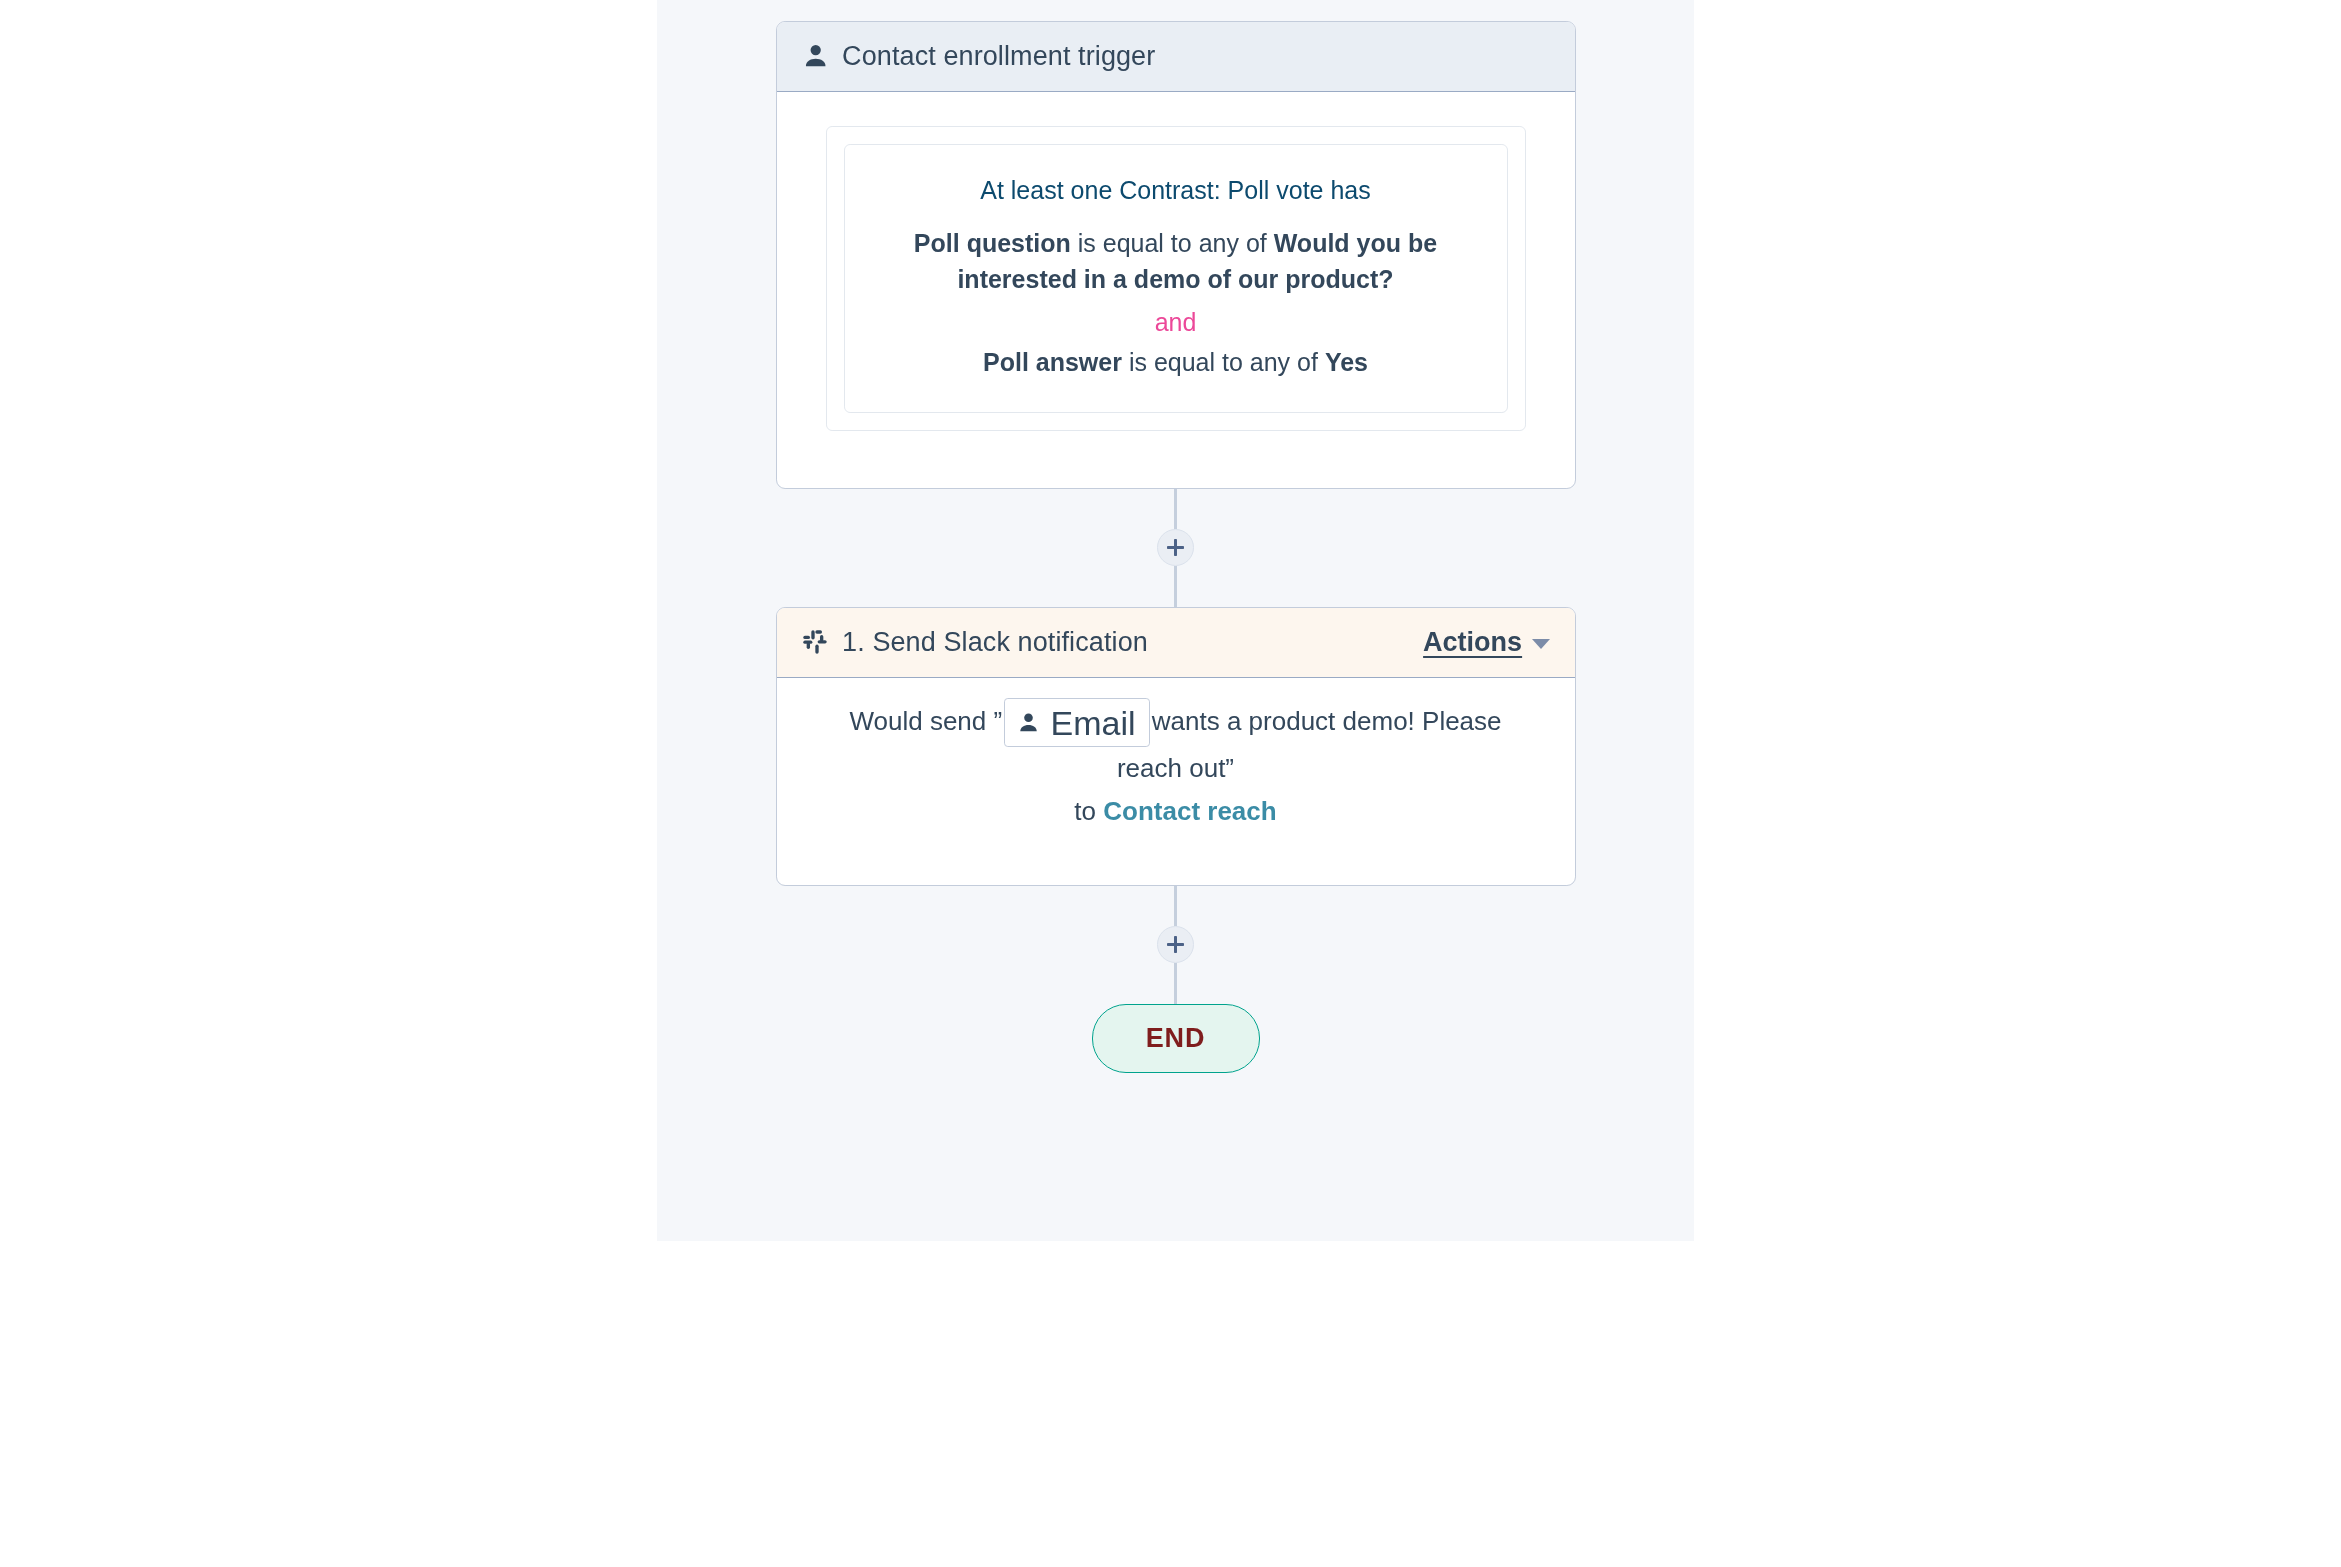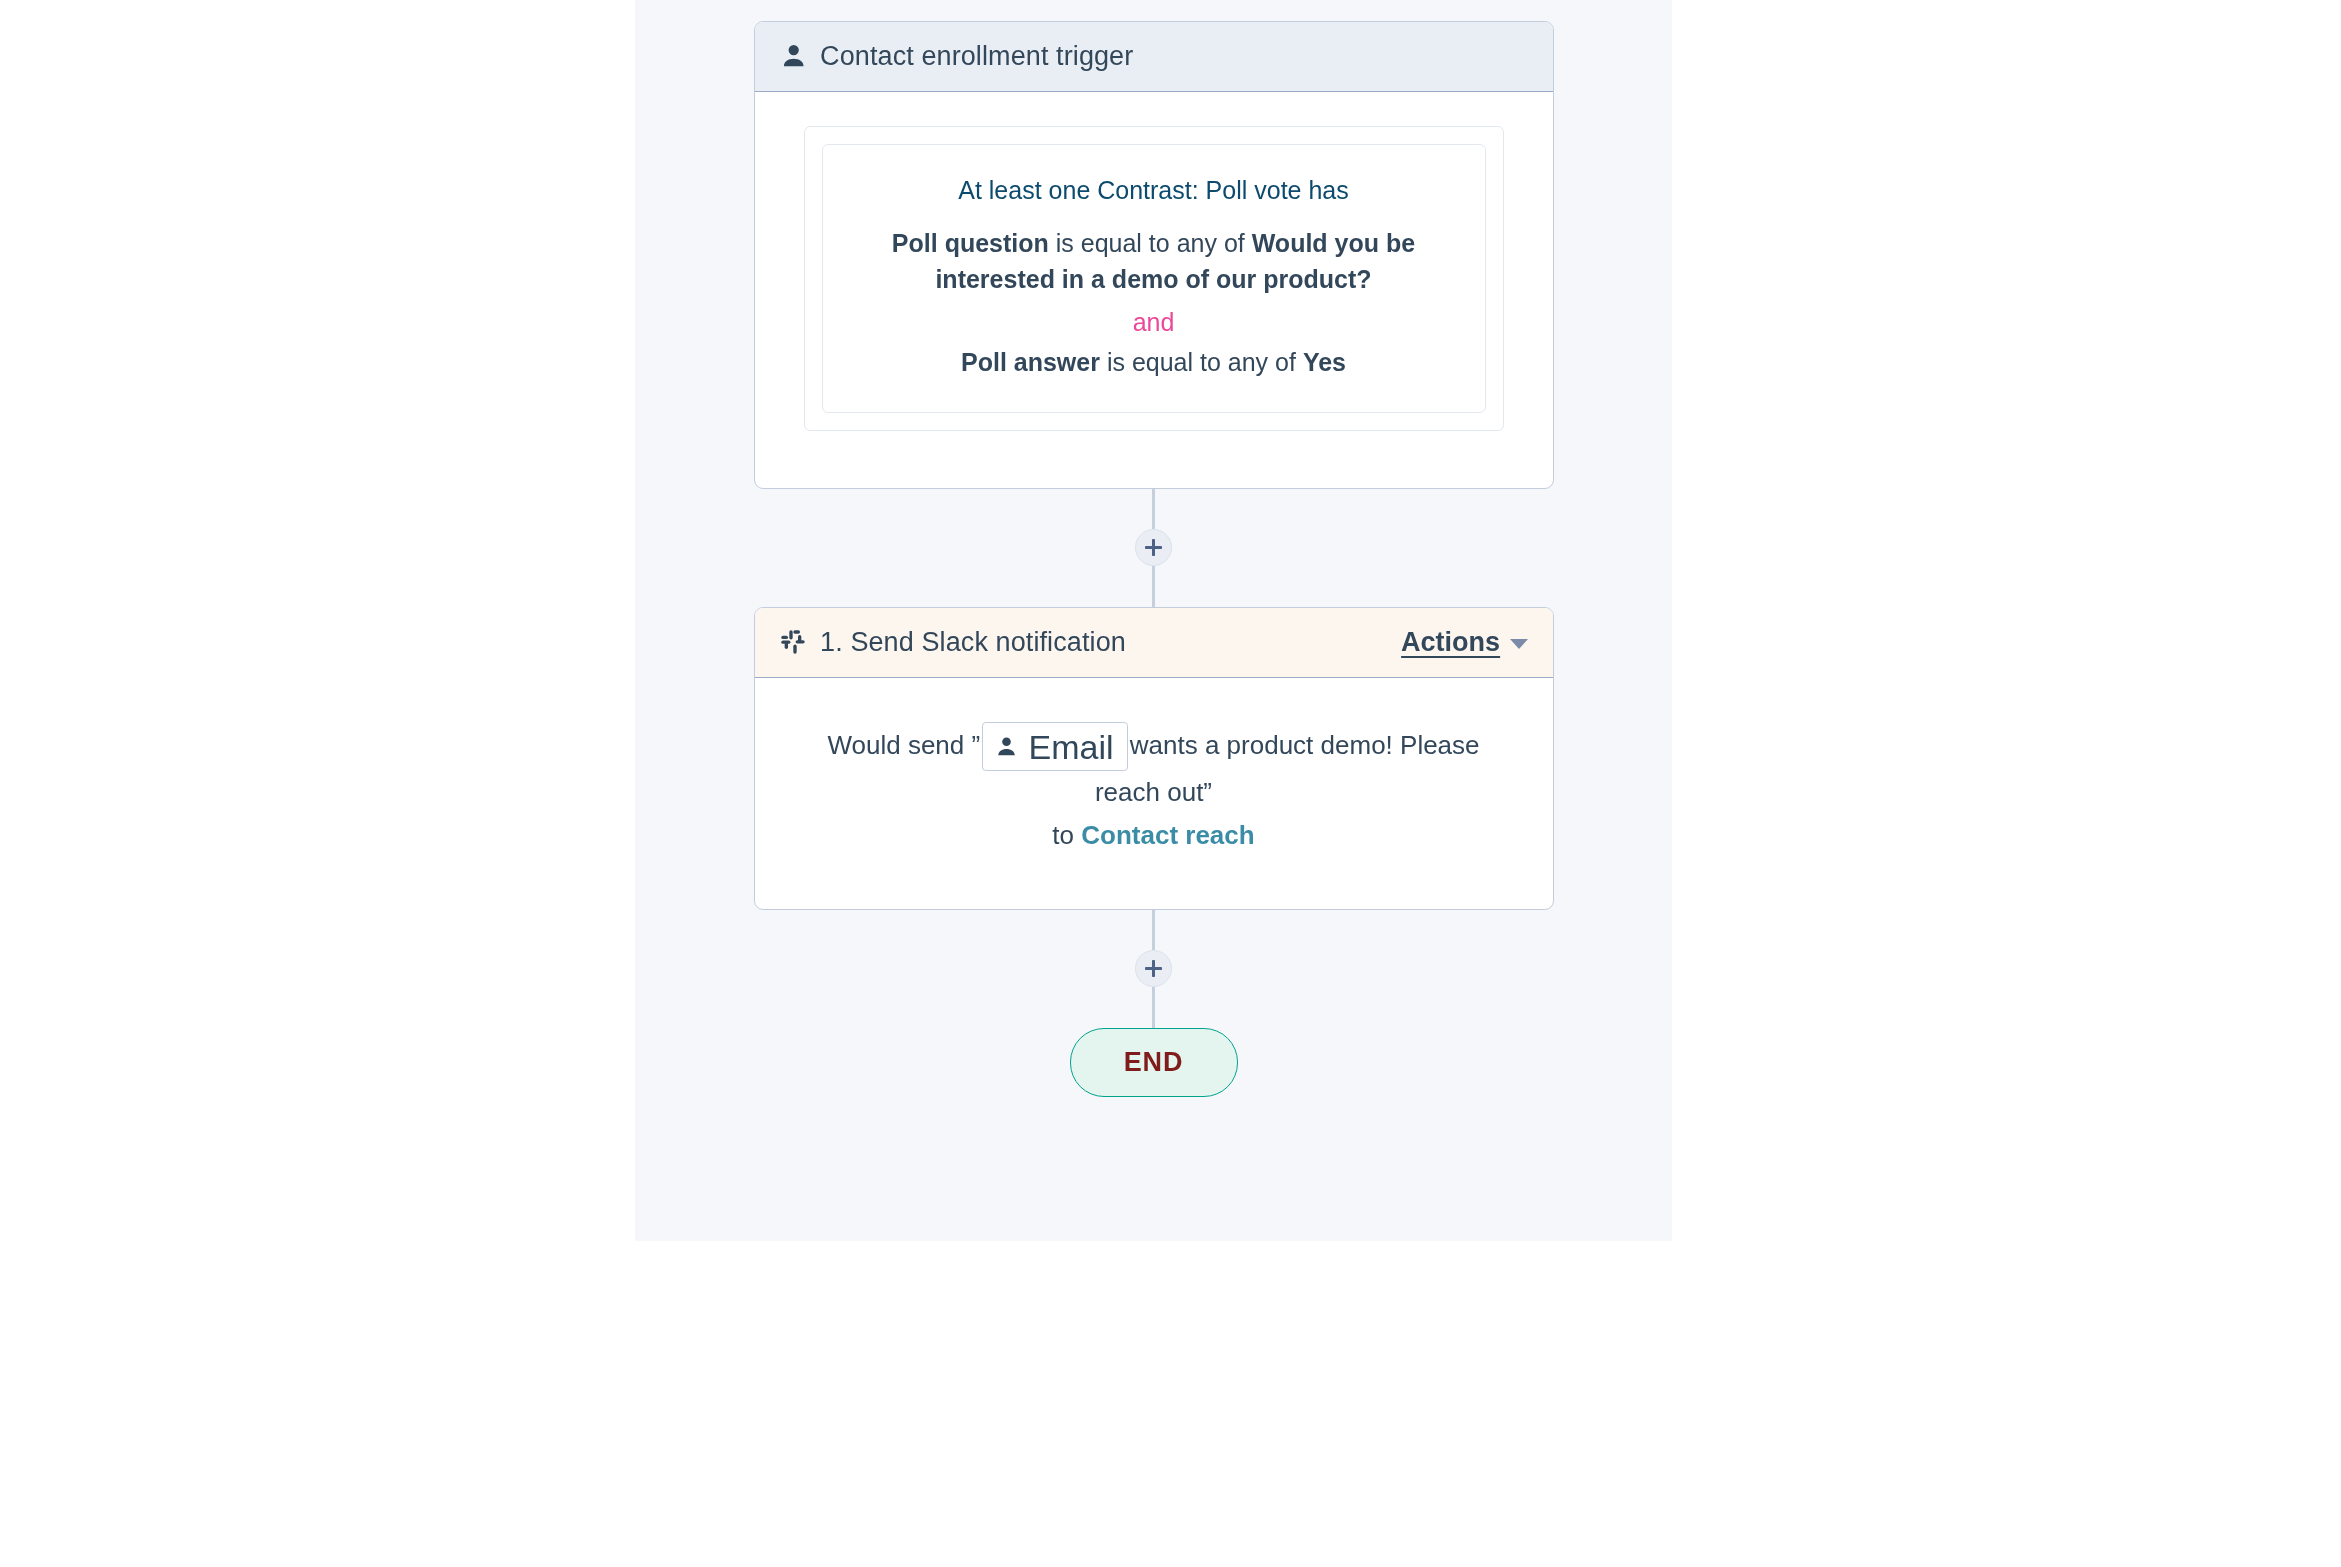--- a/index.html
+++ b/index.html
@@ -10,21 +10,21 @@
   body {
     width: 2342px;
     height: 1567px;
     font-family: "Liberation Sans", sans-serif;
     overflow: hidden;
   }
 
   
   #workflow-canvas {
     position: absolute;
-    left: 635px;
+    left: 657px;
     top: 0;
     width: 1037px;
     height: 1241px;
     background: #f5f7fa;
     box-sizing: border-box;
   }
 
   .flow-column {
     position: absolute;
     left: 0;
@@ -134,21 +134,21 @@
   .criteria-line b { font-weight: bold; }
   .criteria-joiner {
     font-size: 25px;
     color: #ec4899;
     line-height: 1.55;
     padding: 4.6px 0 3px 0;
   }
 
   
   .action-body {
-    padding: 44px 46px 53px 46px;
+    padding: 20px 46px 53px 46px;
     text-align: center;
     font-size: 26px;
     color: #33475b;
     line-height: 1.62;
   }
   .action-sentence {
     max-width: 100%;
   }
   .token-chip {
     display: inline-flex;

